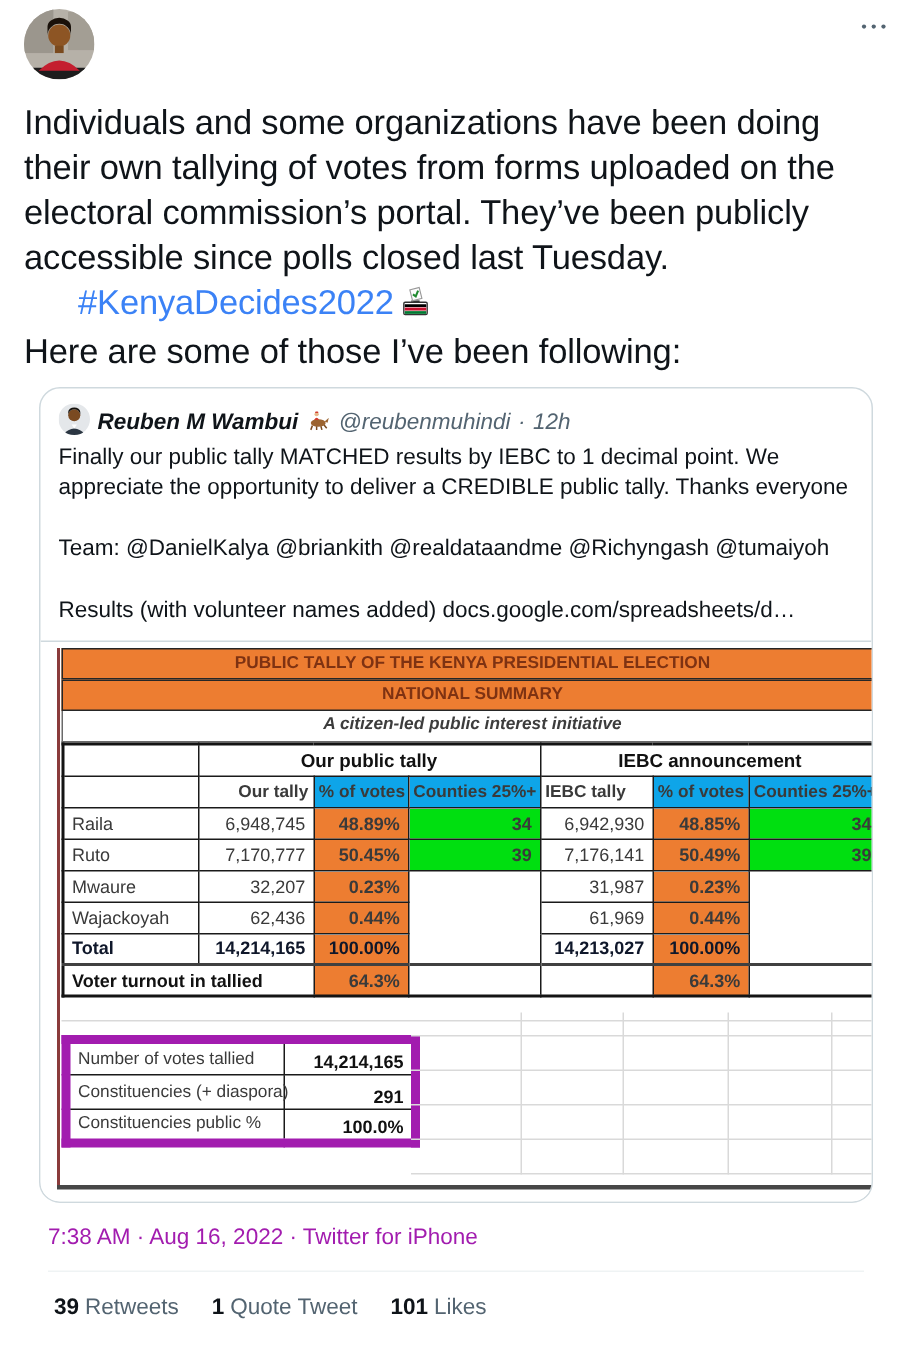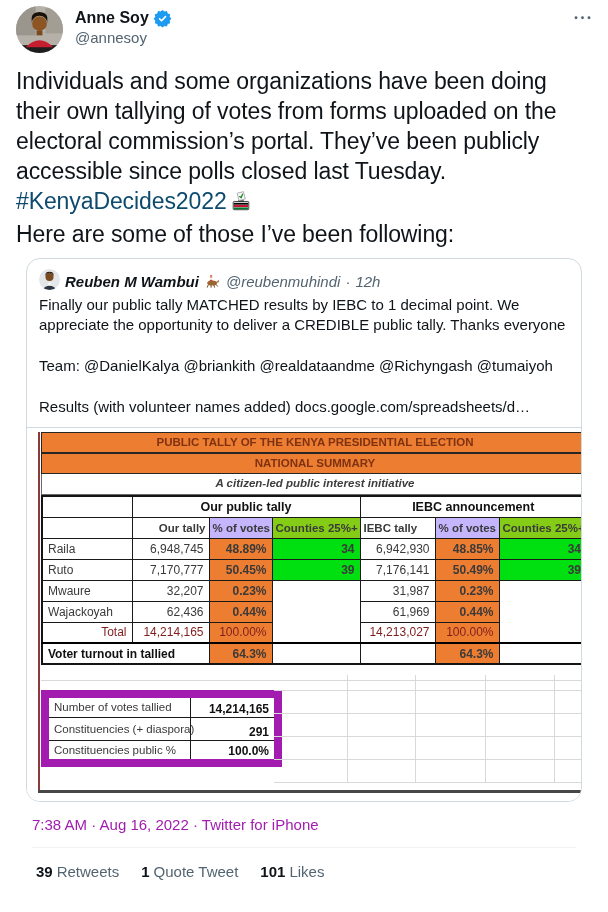--- a/index.html
+++ b/index.html
@@ -13,21 +13,21 @@
   
   .hdr { display:flex; align-items:flex-start; gap:12px; padding-top:6px; }
   .avatar { width:47px; height:47px; border-radius:50%; overflow:hidden; flex:0 0 47px; cursor:pointer; }
   .hdr-names { padding-top:2px; }
   .name-row { display:flex; align-items:center; gap:4px; font-weight:bold; font-size:16px; line-height:20px; }
   .handle { color:#536471; font-size:15px; line-height:20px; }
   .more-btn { position:absolute; right:16px; top:8px; color:#536471; cursor:pointer; }
 
   
   .tweet-text { margin-top:13px; font-size:23px; line-height:30px; letter-spacing:-0.1px; }
-  .hashtag { color:#0c4a6e; text-decoration:none; cursor:pointer; }
+  .hashtag { color:#3b82f6; text-decoration:none; cursor:pointer;margin-left:36px; }
   .ballot-icon { display:inline-block; vertical-align:-3px; margin-left:3px; }
 
   
   .quote-card { margin:9px 10px 0 10px; border:1px solid #cfd9de; border-radius:14px; overflow:hidden; cursor:pointer; background:#fff; }
   .q-pad { padding:10px 12px 10px 12px; }
   .q-hdr { display:flex; align-items:flex-end; gap:5px;font-style:italic; }
   .q-avatar { width:21px; height:21px; border-radius:50%; overflow:hidden; flex:0 0 21px; }
   .q-name { font-weight:bold; font-size:15px; }
   .q-handle { color:#536471; font-size:15px; }
   .q-text { font-size:15px; line-height:20px; margin-top:5px; color:#0f1419; }
@@ -48,32 +48,32 @@
   table.summary { position:absolute; left:14px; top:67px; width:545px; border-collapse:collapse; table-layout:fixed; border:2px solid #141414; }
   table.summary td { border:1px solid #1a1a1a; font-size:12px; color:#3a3a3a; padding:1px 5px; overflow:hidden; white-space:nowrap; }
   table.summary tr { height:21px; }
   tr.group-row { height:22px; }
   tr.group-row td { font-weight:bold; color:#111; text-align:center; font-size:12.5px; }
   tr.colhdr-row { height:24px; }
   tr.colhdr-row td { font-weight:bold; font-size:11.5px; padding:1px 3px; }
   .h-our { text-align:right; color:#111; }
   .h-iebc { text-align:left; color:#111; }
   .c-orange { background:#ED7D31; color:#7E2300; font-weight:bold; text-align:right; }
-  .c-orange-hdr { background:#c4b5fd; color:#7E2300; font-weight:bold; text-align:center; }
+  .c-orange-hdr { background:#0ea5e9; color:#7E2300; font-weight:bold; text-align:center; }
   .c-green { background:#00DF10; color:#14560B; font-weight:bold; text-align:right; }
-  .c-green-hdr { background:#84cc16; color:#14560B; font-weight:bold; text-align:center; }
+  .c-green-hdr { background:#0ea5e9; color:#14560B; font-weight:bold; text-align:center; }
   .c-num { text-align:right; }
   .c-empty { border-top:none !important; border-bottom:none !important; background:#fff; }
   tr.total-row { height:22px; }
-  tr.total-row td { font-weight:normal; color:#7f1d1d;text-align:right; }
+  tr.total-row td { font-weight:bold; color:#0f172a; }
   tr.turnout-row { height:24px; }
-  tr.turnout-row td { border-top:2px solid #000000; }
+  tr.turnout-row td { border-top:2px solid #404040; }
   tr.turnout-row .t-label { font-weight:bold; color:#111; }
 
-  table.stats { position:absolute; left:14px; top:262px; width:233px; border-collapse:collapse; table-layout:fixed; border:8px solid #a21caf; }
+  table.stats { position:absolute; left:14px; top:262px; width:233px; border-collapse:collapse; table-layout:fixed; border:6px solid #a21caf; }
   table.stats td { border:1px solid #1a1a1a; font-size:11.5px; color:#3a3a3a; padding:1px 5px; white-space:nowrap; }
   table.stats tr { height:23px; }
   table.stats td.val { text-align:right; font-weight:bold; color:#111; font-size:12px; vertical-align:bottom; }
 
   .gl { position:absolute; background:#d9d9d9; }
 
   
   .timestamp { margin:14px 16px 0 16px; font-size:15px; color:#a21caf; padding-bottom:14px; border-bottom:1px solid #eff3f4; }
   .engage { margin:0 16px; padding:15px 4px; display:flex; gap:22px; font-size:15px; }
   .engage .cnt { font-weight:bold; color:#0f1419; }
@@ -90,30 +90,20 @@
       <svg viewBox="0 0 48 48" width="47" height="47">
         <rect width="48" height="48" fill="#b6b1a8"></rect>
         <rect x="0" y="0" width="20" height="30" fill="#9b968d"></rect>
         <rect x="30" y="2" width="18" height="26" fill="#a39e94"></rect>
         <rect x="0" y="40" width="48" height="8" fill="#1d1d1d"></rect>
         <circle cx="24" cy="18" r="7.5" fill="#8d5524"></circle>
         <path d="M16 18 a8 8 0 0 1 16 0 l0 -6 a8 6 0 0 0 -16 0 z" fill="#191009"></path>
         <path d="M10 42 q14 -14 28 0 z" fill="#c41e2f"></path>
         <rect x="21" y="25" width="6" height="5" fill="#7a4a1e"></rect>
       </svg>
-    </div>
-    <div class="hdr-names">
-      <div class="name-row">
-        <span>Anne Soy</span>
-        <svg viewBox="0 0 24 24" width="19" height="19">
-          <path fill="#1d9bf0" d="M12 1.2l2.5 2 3.1-.6 1.1 3 3 1.1-.6 3.1 2 2.5-2 2.5.6 3.1-3 1.1-1.1 3-3.1-.6-2.5 2-2.5-2-3.1.6-1.1-3-3-1.1.6-3.1-2-2.5 2-2.5-.6-3.1 3-1.1 1.1-3 3.1.6z"></path>
-          <path d="M8.2 12.3l2.6 2.6 5-5.3" stroke="#fff" stroke-width="2" fill="none" stroke-linecap="round" stroke-linejoin="round"></path>
-        </svg>
-      </div>
-      <div class="handle">@annesoy</div>
     </div>
     <div class="more-btn">
       <svg viewBox="0 0 24 24" width="19" height="19">
         <rect x="2" y="10.5" width="3.6" height="3.6" rx="1.8" fill="#536471"></rect>
         <rect x="10.2" y="10.5" width="3.6" height="3.6" rx="1.8" fill="#536471"></rect>
         <rect x="18.4" y="10.5" width="3.6" height="3.6" rx="1.8" fill="#536471"></rect>
       </svg>
     </div>
   </div>
 

